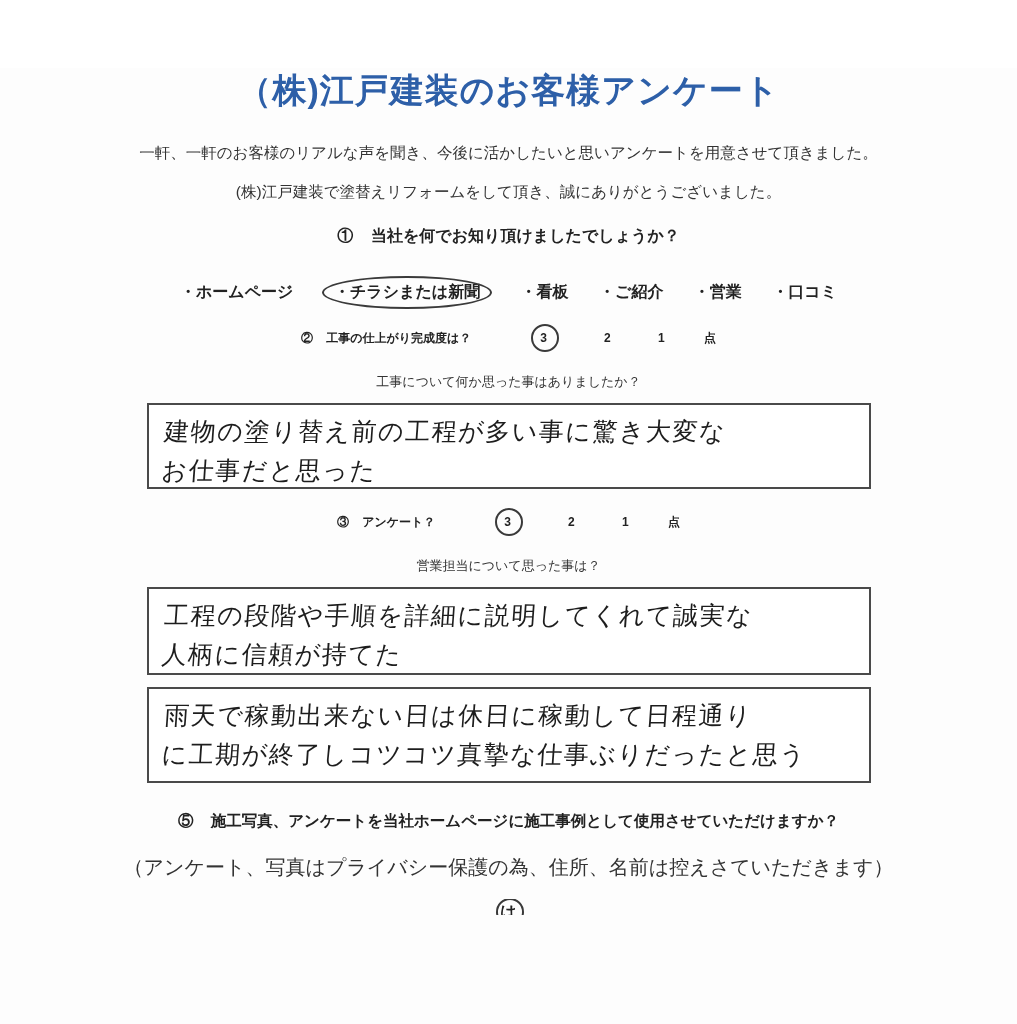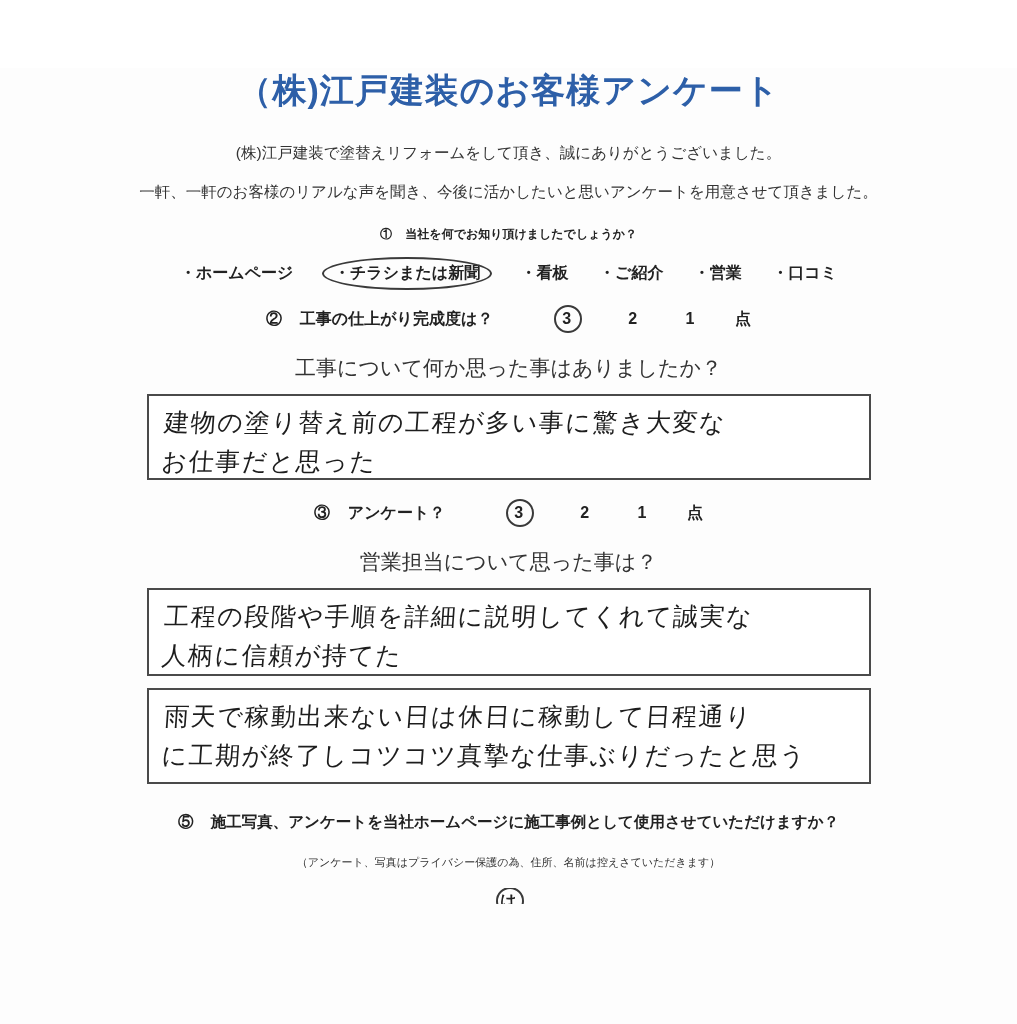--- a/index.html
+++ b/index.html
@@ -39,33 +39,33 @@
     margin-top: 30px;
     line-height: 1.1;
   }
   .intro p {
     margin: 0 0 22px 0;
   }
 
   .q-line {
     text-align: center;
     font-weight: bold;
-    font-size: 12px;
+    font-size: 16px;
     color: #222;
     margin-top: 26px;
   }
   .q-num {
     font-weight: bold;
   }
 
   .options {
     text-align: center;
     font-size: 16px;
     font-weight: bold;
-    margin-top: 18px;
+    margin-top: 33px;
     color: #222;
   }
   .options .opt {
     display: inline-block;
     margin: 0 13px;
     position: relative;
   }
   .circled-ellipse {
     position: relative;
     display: inline-block;
@@ -78,21 +78,21 @@
     top: -4px;
     right: -2px;
     bottom: -4px;
     border: 2px solid #3a3a3a;
     border-radius: 50%;
     pointer-events: none;
   }
 
   .rating-line {
     text-align: center;
-    font-size: 16px;
+    font-size: 12px;
     font-weight: bold;
     margin-top: 20px;
     color: #222;
   }
   .rating-line .lbl { margin-right: 34px; }
   .rating-line .score {
     display: inline-block;
     margin: 0 22px;
     position: relative;
   }
@@ -110,21 +110,21 @@
     left: 0; top: -1px;
     width: 28px; height: 28px;
     border: 2px solid #3a3a3a;
     border-radius: 50%;
     box-sizing: border-box;
   }
   .rating-line .unit { margin-left: 14px; }
 
   .sub-q {
     text-align: center;
-    font-size: 21px;
+    font-size: 13px;
     color: #333;
     margin-top: 22px;
   }
 
   .answer-box {
     margin: 12px auto 0 auto;
     width: 724px;
     border: 2px solid #4a4a4a;
     box-sizing: border-box;
     background: #fff;
@@ -146,21 +146,21 @@
 
   .q5 {
     text-align: center;
     font-weight: bold;
     font-size: 15.5px;
     margin-top: 28px;
     color: #222;
   }
   .note {
     text-align: center;
-    font-size: 11px;
+    font-size: 20px;
     color: #333;
     margin-top: 22px;
   }
   .bottom-partial {
     text-align: center;
     margin-top: 18px;
     font-size: 16px;
     font-weight: bold;
     color: #222;
     overflow: hidden;
@@ -169,22 +169,22 @@
   .bottom-partial .circled-num::after { border-color: #3a3a3a; }
 </style>
 </head>
 <body>
 
 <div class="page">
 
   <div class="title">（株)江戸建装のお客様アンケート</div>
 
   <div class="intro">
+    <p>一軒、一軒のお客様のリアルな声を聞き、今後に活かしたいと思いアンケートを用意させて頂きました。</p>
     <p>(株)江戸建装で塗替えリフォームをして頂き、誠にありがとうございました。</p>
-    <p>一軒、一軒のお客様のリアルな声を聞き、今後に活かしたいと思いアンケートを用意させて頂きました。</p>
   </div>
 
   <div class="q-line">
     <span class="q-num">①</span>
     &nbsp;&nbsp;
     <span>当社を何でお知り頂けましたでしょうか？</span>
   </div>
 
   <div class="options">
     <span class="opt">・ホームページ</span>

